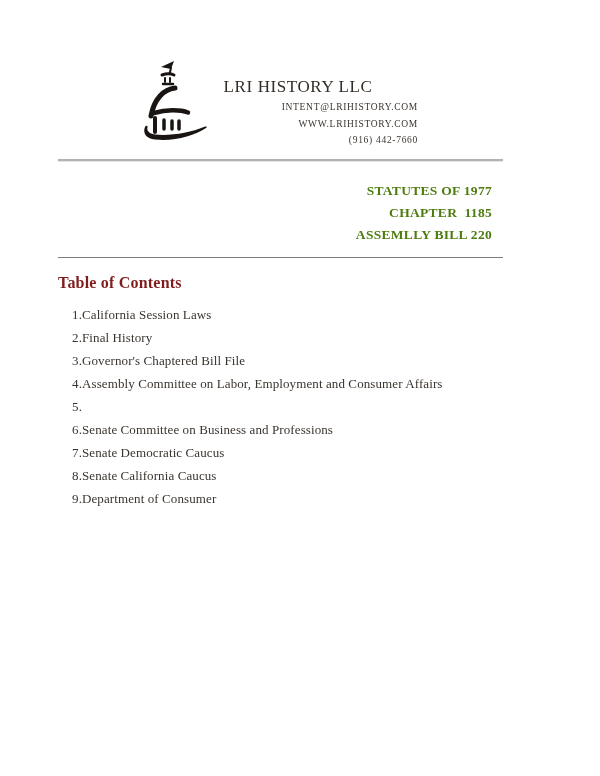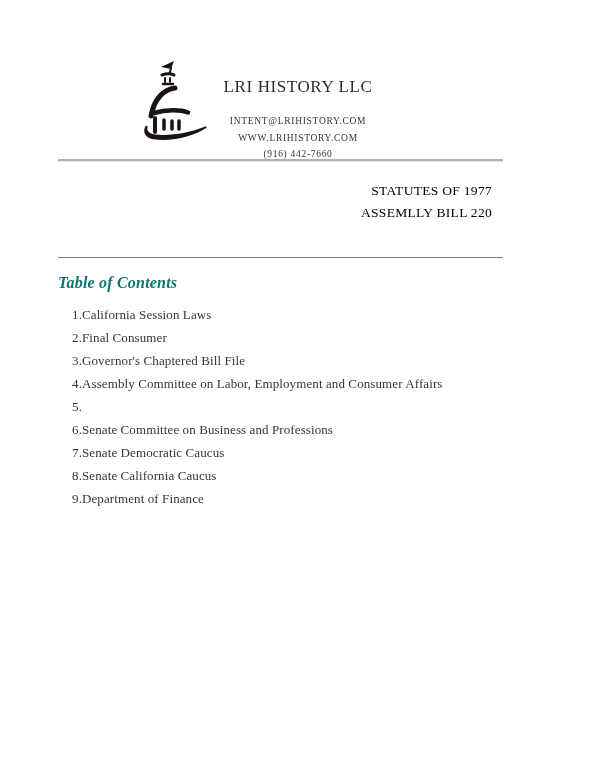--- a/index.html
+++ b/index.html
@@ -38,21 +38,21 @@
     line-height: 18px;
     white-space: nowrap;
   }
   .contact-line {
     font-size: 9.5px;
     letter-spacing: 0.7px;
     line-height: 16.5px;
     white-space: nowrap;
     color: #3a342e;
   }
-  .contact-block { margin-top: 17px; }
+  .contact-block { margin-top: 3px; text-align: right; }
   
   .rule {
     position: absolute;
     left: 58px;
     width: 445px;
   }
   .rule-top {
     top: 159px;
     height: 2px;
     background: #b2b2b2;
@@ -62,37 +62,36 @@
     top: 257px;
     height: 1px;
     background: #7c7c7c;
   }
   
   .reference {
     position: absolute;
     right: 108px;
     top: 180px;
     text-align: right;
-    font-weight: normal;
+    font-weight: bold;
     font-size: 13.5px;
     line-height: 22px;
     letter-spacing: 0.3px;
-    color: #000000;
+    color: #4d7c0f;
   }
   .ref-line { white-space: pre; }
   
   .toc-title {
     position: absolute;
     left: 58px;
     top: 274px;
     font-weight: bold;
     font-size: 16px;
     letter-spacing: 0.2px;
-    color: #0f766e;
-    font-style: italic;
+    color: #7f1d1d;
   }
   .toc-list {
     position: absolute;
     left: 70px;
     top: 307px;
     width: 480px;
   }
   .toc-item {
     display: flex;
     height: 23px;
@@ -144,35 +143,36 @@
       <div class="contact-line">INTENT@LRIHISTORY.COM</div>
       <div class="contact-line">WWW.LRIHISTORY.COM</div>
       <div class="contact-line">(916) 442-7660</div>
     </div>
   </div>
 
   <div class="rule rule-top"></div>
 
   <div class="reference">
     <div class="ref-line">STATUTES OF 1977</div>
+    <div class="ref-line">CHAPTER  1185</div>
     <div class="ref-line">ASSEMLLY BILL 220</div>
   </div>
 
   <div class="rule rule-mid"></div>
 
   <div class="toc-title">Table of Contents</div>
 
   <div class="toc-list">
     <div class="toc-item">
       <span class="toc-num">1.</span>
       <span class="toc-label">California Session Laws</span>
     </div>
     <div class="toc-item">
       <span class="toc-num">2.</span>
-      <span class="toc-label">Final Consumer</span>
+      <span class="toc-label">Final History</span>
     </div>
     <div class="toc-item">
       <span class="toc-num">3.</span>
       <span class="toc-label">Governor's Chaptered Bill File</span>
     </div>
     <div class="toc-item">
       <span class="toc-num">4.</span>
       <span class="toc-label">Assembly Committee on Labor, Employment and Consumer Affairs</span>
     </div>
     <div class="toc-item">
@@ -185,17 +185,17 @@
     <div class="toc-item">
       <span class="toc-num">7.</span>
       <span class="toc-label">Senate Democratic Caucus</span>
     </div>
     <div class="toc-item">
       <span class="toc-num">8.</span>
       <span class="toc-label">Senate California Caucus</span>
     </div>
     <div class="toc-item">
       <span class="toc-num">9.</span>
-      <span class="toc-label">Department of Finance</span>
+      <span class="toc-label">Department of Consumer</span>
     </div>
   </div>
 
 </div>
 
 </body></html>

